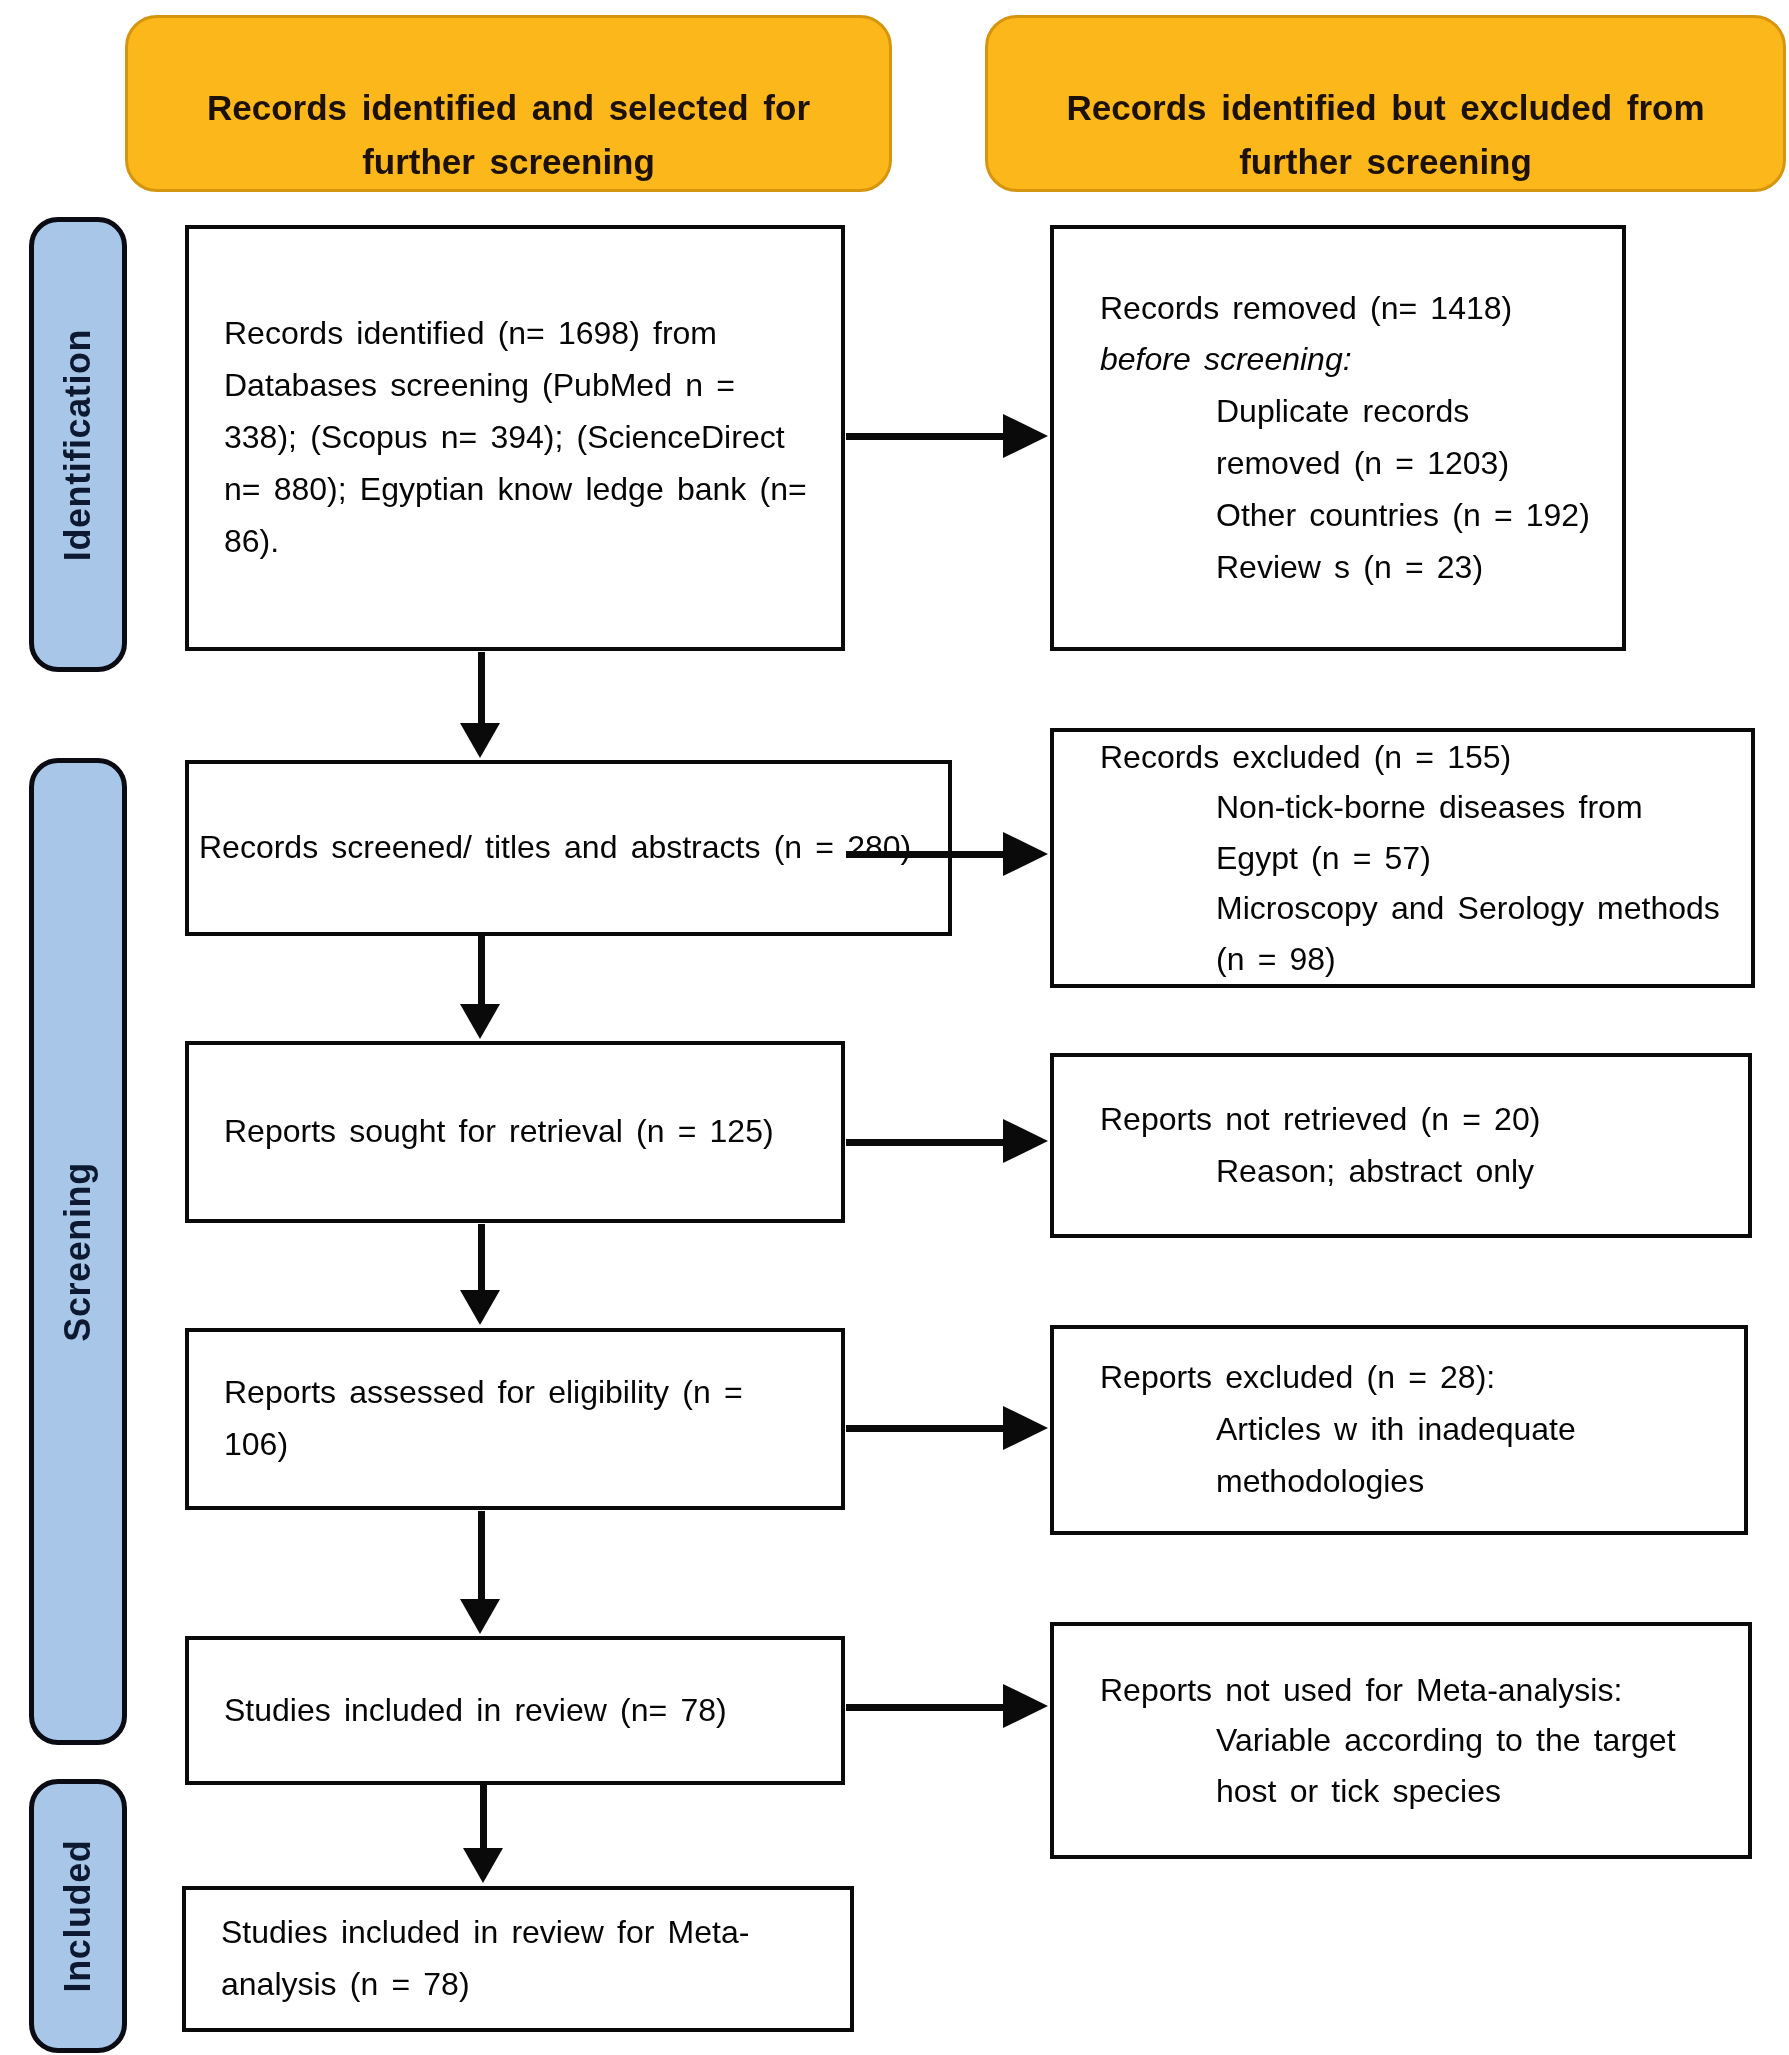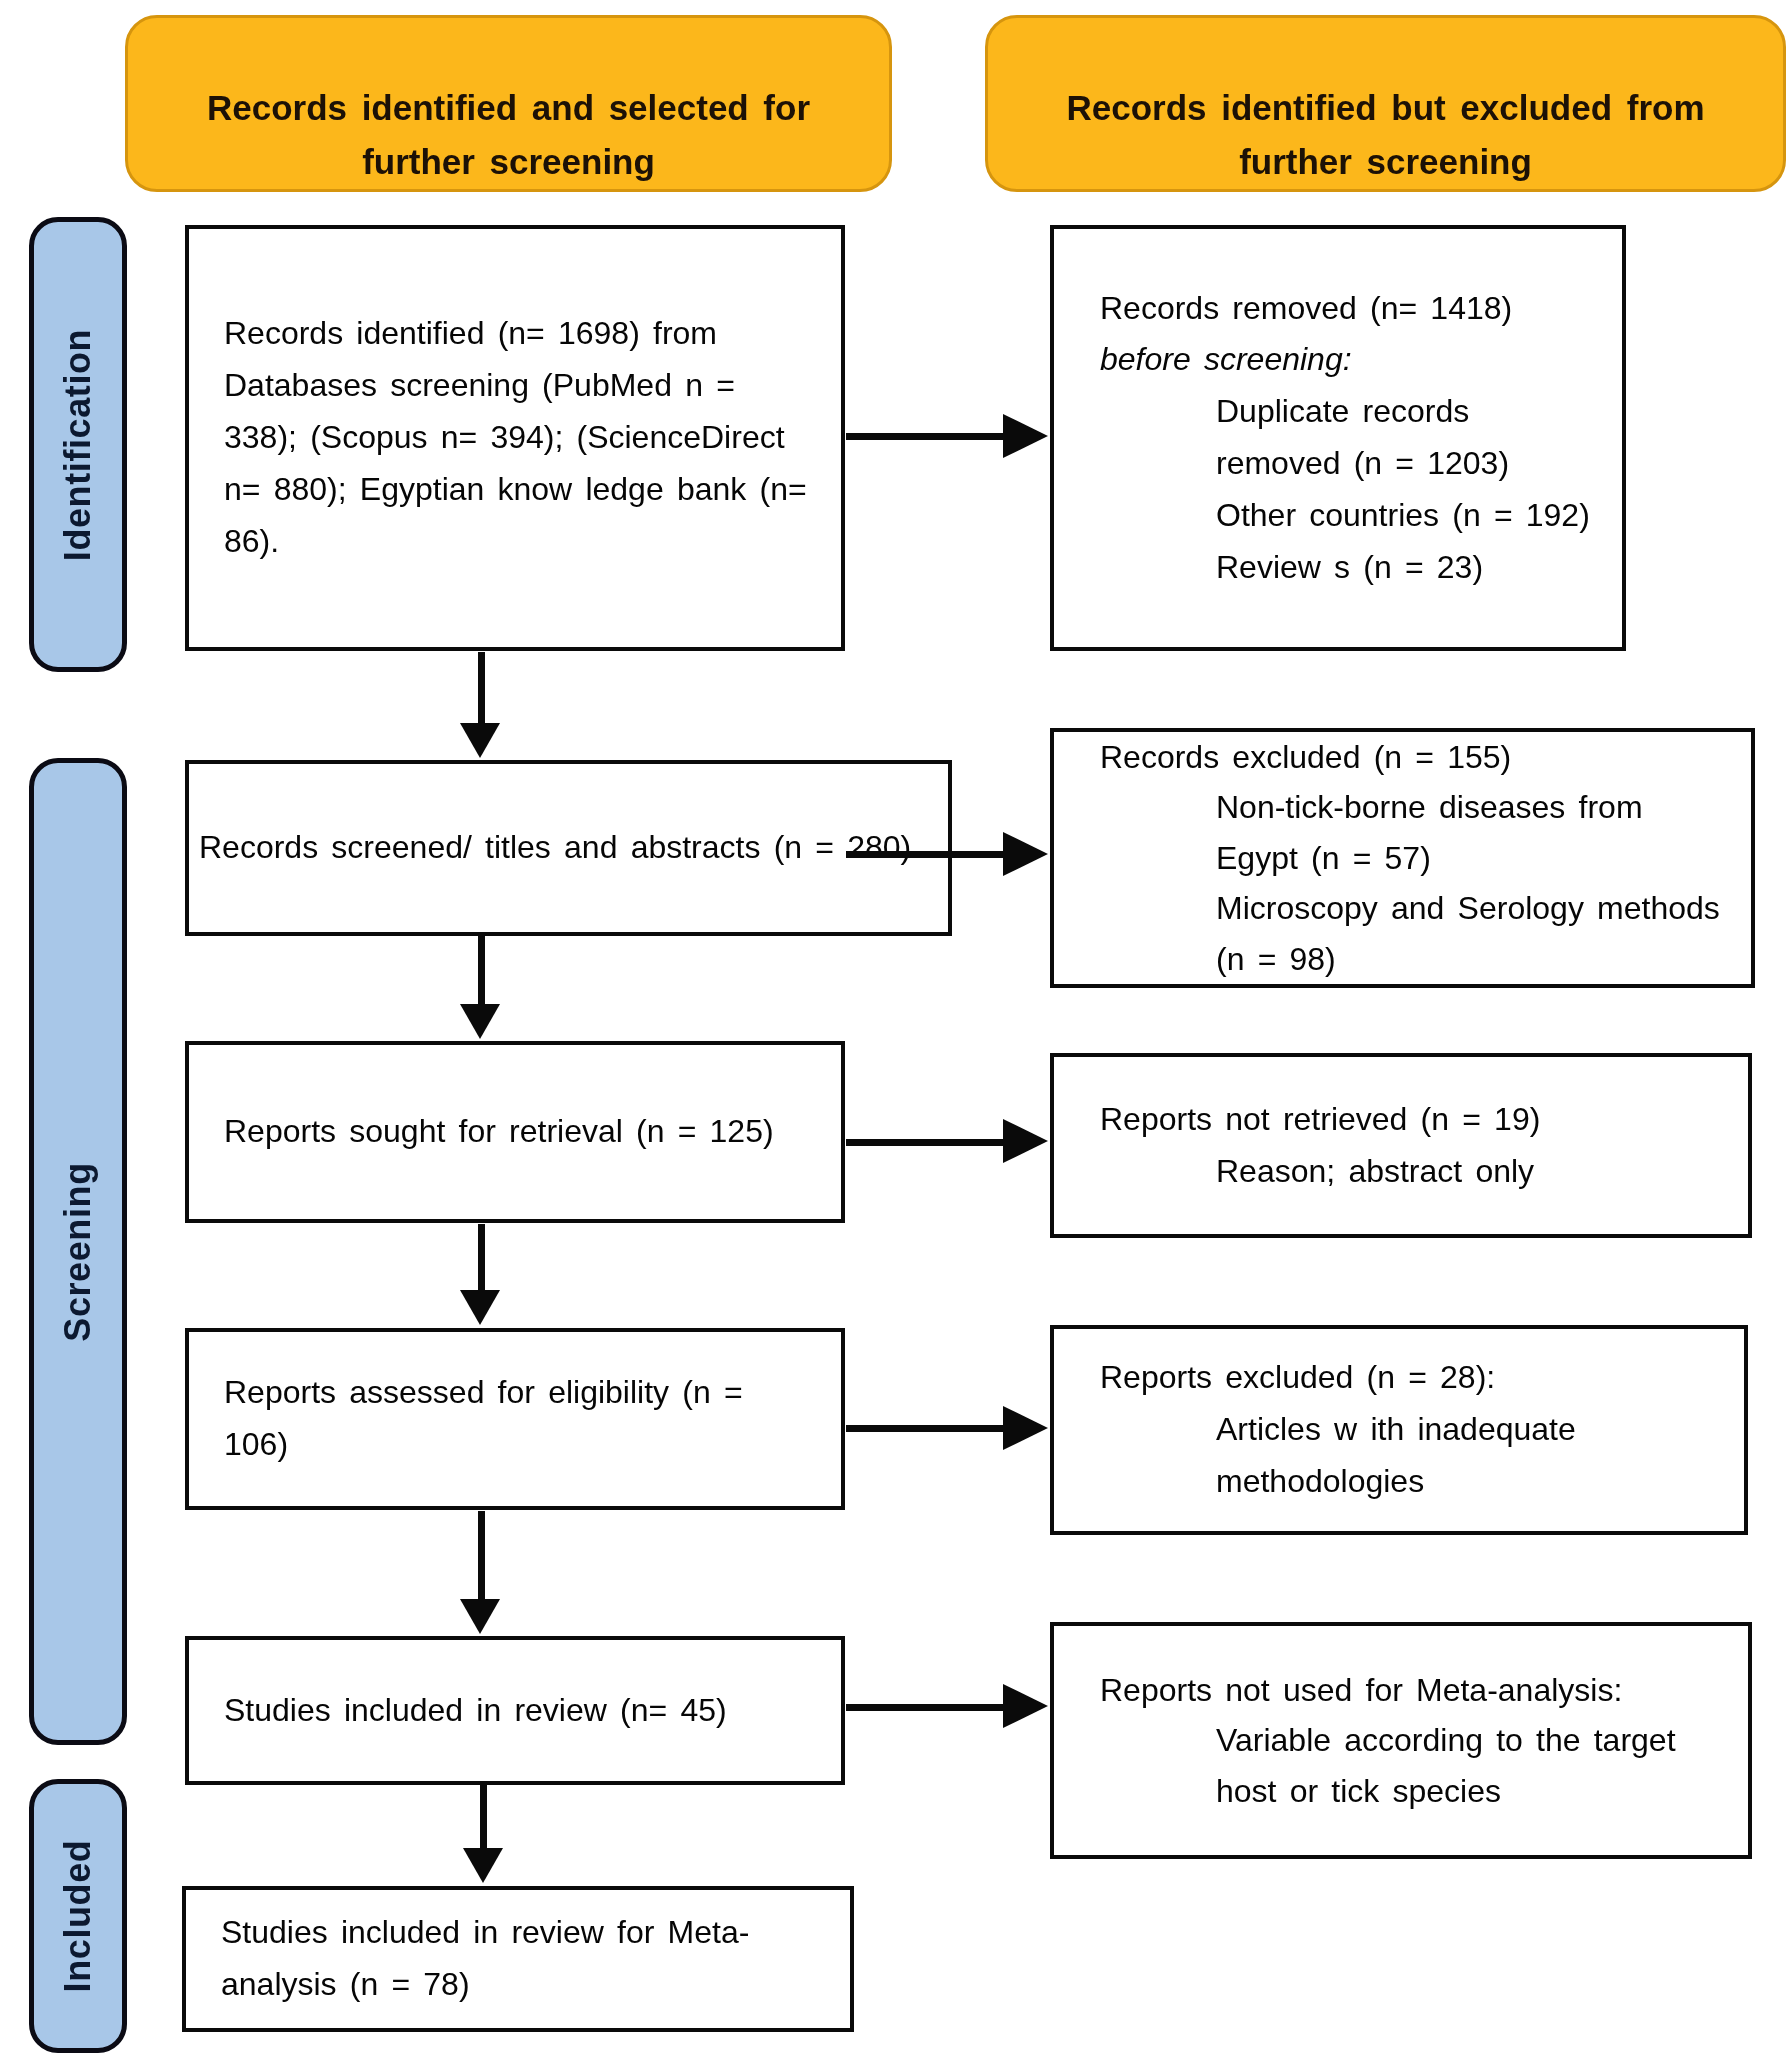--- a/index.html
+++ b/index.html
@@ -120,21 +120,21 @@
 
   <div class="box box-l3">
     <p>Reports sought for retrieval (n = 125)</p>
   </div>
 
   <div class="box box-l4">
     <p>Reports assessed for eligibility (n = 106)</p>
   </div>
 
   <div class="box box-l5">
-    <p>Studies included in review (n= 45)</p>
+    <p>Studies included in review (n= 78)</p>
   </div>
 
   <div class="box box-l6">
     <p>Studies included in review for Meta-analysis (n = 78)</p>
   </div>
 
   <div class="box box-r1">
     <p>Records removed (n= 1418)</p>
     <p class="italic">before screening:</p>
     <p class="ind">Duplicate records removed (n = 1203)</p>
@@ -142,21 +142,21 @@
     <p class="ind">Review s (n = 23)</p>
   </div>
 
   <div class="box box-r2">
     <p>Records excluded (n = 155)</p>
     <p class="ind">Non-tick-borne diseases from Egypt (n = 57)</p>
     <p class="ind">Microscopy and Serology methods (n = 98)</p>
   </div>
 
   <div class="box box-r3">
-    <p>Reports not retrieved (n = 19)</p>
+    <p>Reports not retrieved (n = 20)</p>
     <p class="ind">Reason; abstract only</p>
   </div>
 
   <div class="box box-r4">
     <p>Reports excluded (n = 28):</p>
     <p class="ind">Articles w ith inadequate methodologies</p>
   </div>
 
   <div class="box box-r5">
     <p>Reports not used for Meta-analysis:</p>

